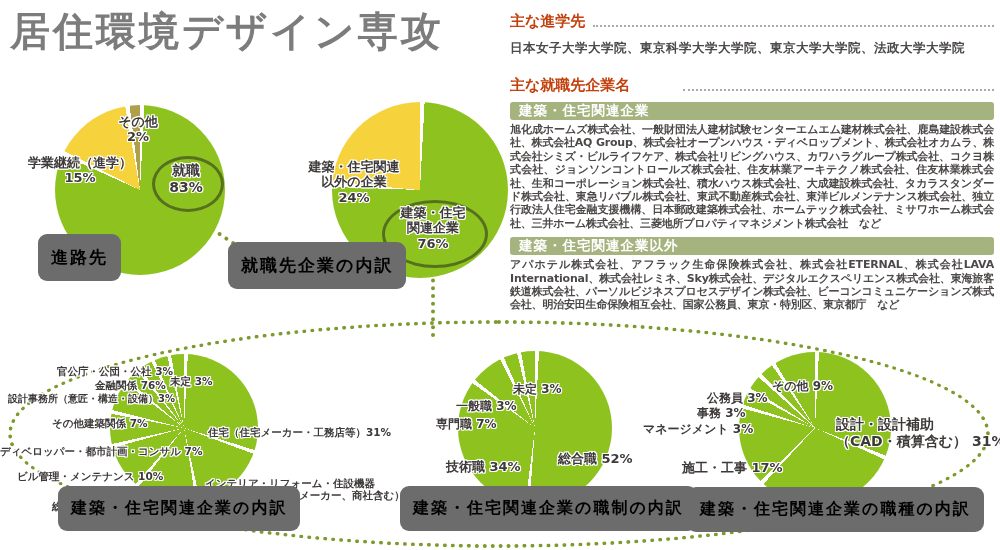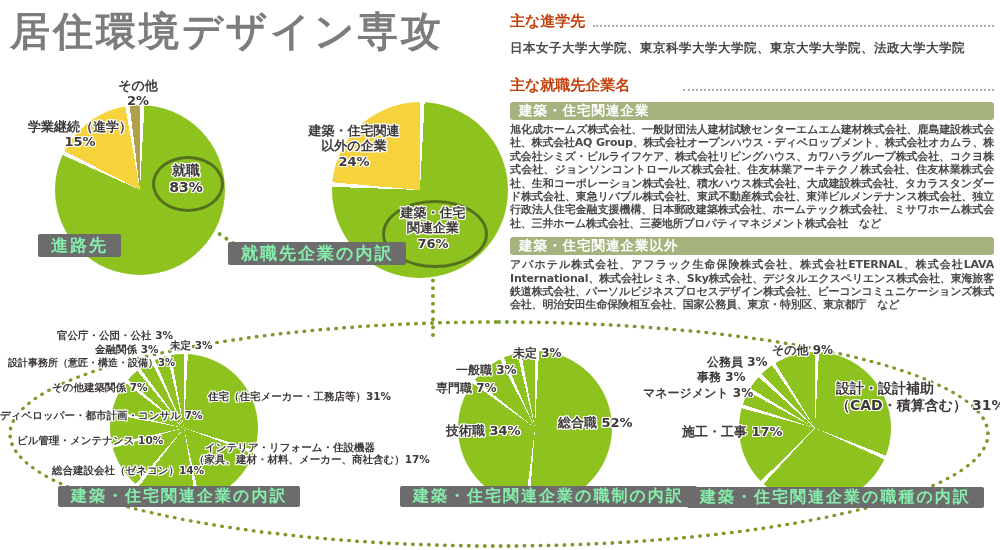--- a/index.html
+++ b/index.html
@@ -8,39 +8,39 @@
   .title{position:absolute;left:10px;top:4px;font-size:40px;font-weight:bold;color:#7c7c7c;
          letter-spacing:3px;white-space:nowrap;}
   
   .pie{position:absolute;border-radius:50%;}
   
   .pl{position:absolute;font-weight:bold;color:#3e3a39;white-space:nowrap;line-height:1.18;
       text-shadow:0 1px 0 #fff,0 -1px 0 #fff,1px 0 0 #fff,-1px 0 0 #fff,
                   1px 1px 0 #fff,-1px -1px 0 #fff,1px -1px 0 #fff,-1px 1px 0 #fff;}
   .c{text-align:center;}
   
-  .gbox{position:absolute;background:#6c6c6c;color:#86efac;border-radius:2px;padding:0 13px;
+  .gbox{position:absolute;background:#6c6c6c;color:#000000;border-radius:9px;padding:12px 13px;
         font-weight:bold;letter-spacing:2px;white-space:nowrap;z-index:6;}
   
   .circ{position:absolute;border:3px solid #55711f;border-radius:50%;z-index:4;}
   
   .dot-v{position:absolute;width:0;border-left:4px dotted #7d9a2c;z-index:1;}
   .dot-d{position:absolute;height:0;border-top:4px dotted #7d9a2c;transform-origin:left top;z-index:1;}
   .group-ellipse{position:absolute;border:4px dotted #7d9a2c;border-radius:50%;z-index:0;}
   
   .panel{position:absolute;left:510px;top:12px;width:484px;z-index:2;}
   .head{display:flex;align-items:flex-end;font-size:15px;font-weight:bold;color:#c2410c;}
   .head .dots{flex:1;border-bottom:2px dotted #a9a9a9;margin:0 0 4px 8px;}
   .uni{margin-top:9px;font-size:12.5px;font-weight:bold;color:#4c4948;letter-spacing:.5px;}
   .head2{margin-top:19px;gap:45px;}
   .bar{margin-top:7px;background:#a5b37f;color:#fff;font-size:13.5px;font-weight:bold;
        padding:0 9px;border-radius:3px;letter-spacing:1px;}
   .companies{margin-top:3px;font-size:11px;line-height:1.22;font-weight:600;color:#4c4948;
              letter-spacing:-0.2px;text-align:justify;}
-  .z2{z-index:2;} .z3{z-index:3;} .z5{z-index:5;}
+  .z2{z-index:2;} .z3{z-index:3;margin-top:36px;} .z5{z-index:5;}
 </style>
 </head>
 <body>
 
 <div class="canvas">
 
   <div class="group-ellipse" style="left:8px;top:320px;width:974px;height:220px;"></div>
 
   <div class="dot-d" style="left:192px;top:213px;width:53px;transform:rotate(34deg);"></div>
   <div class="dot-v" style="left:431px;top:263px;height:74px;"></div>
@@ -81,21 +81,21 @@
   <div class="pl z3" style="left:208px;top:390px;font-size:10.5px;">住宅（住宅メーカー・工務店等）31%</div>
   <div class="pl c z3" style="left:194px;top:441px;width:192px;font-size:10.5px;">
     <span>インテリア・リフォーム・住設機器</span><br>
     <span>（家具、建材・材料、メーカー、商社含む）17%</span>
   </div>
   <div class="pl z3" style="left:52px;top:464px;font-size:10.5px;">総合建設会社（ゼネコン）14%</div>
   <div class="pl z3" style="left:17px;top:434px;font-size:10.5px;">ビル管理・メンテナンス 10%</div>
   <div class="pl z3" style="left:0px;top:409px;font-size:10.5px;">ディベロッパー・都市計画・コンサル 7%</div>
   <div class="pl z3" style="left:52px;top:381px;font-size:10.5px;">その他建築関係 7%</div>
   <div class="pl z3" style="left:8px;top:357px;font-size:10px;">設計事務所（意匠・構造・設備）3%</div>
-  <div class="pl z3" style="left:95px;top:343px;font-size:10.5px;">金融関係 3%</div>
+  <div class="pl z3" style="left:95px;top:343px;font-size:10.5px;">金融関係 76%</div>
   <div class="pl z3" style="left:57px;top:329px;font-size:10.5px;">官公庁・公団・公社 3%</div>
   <div class="pl z3" style="left:170px;top:339px;font-size:10.5px;">未定 3%</div>
   <div class="gbox" style="left:58px;top:486px;font-size:16px;">建築・住宅関連企業の内訳</div>
 
   <div class="pie z2" style="left: 458px; top: 351px; width: 154px; height: 154px; background: conic-gradient(rgb(255, 255, 255) 0deg, rgb(255, 255, 255) 3deg, rgb(141, 194, 31) 3deg, rgb(141, 194, 31) 184.212deg, rgb(255, 255, 255) 184.212deg, rgb(255, 255, 255) 187.212deg, rgb(141, 194, 31) 187.212deg, rgb(141, 194, 31) 305.697deg, rgb(255, 255, 255) 305.697deg, rgb(255, 255, 255) 308.697deg, rgb(141, 194, 31) 308.697deg, rgb(141, 194, 31) 333.091deg, rgb(255, 255, 255) 333.091deg, rgb(255, 255, 255) 336.091deg, rgb(141, 194, 31) 336.091deg, rgb(141, 194, 31) 346.545deg, rgb(255, 255, 255) 346.545deg, rgb(255, 255, 255) 349.545deg, rgb(141, 194, 31) 349.545deg, rgb(141, 194, 31) 360deg);"></div>
   <div class="pl z3" style="left:558px;top:415px;font-size:13px;">総合職 52%</div>
   <div class="pl z3" style="left:446px;top:423px;font-size:13px;">技術職 34%</div>
   <div class="pl z3" style="left:436px;top:381px;font-size:12px;">専門職 7%</div>
   <div class="pl z3" style="left:456px;top:363px;font-size:12px;">一般職 3%</div>
   <div class="pl z3" style="left:513px;top:346px;font-size:12px;">未定 3%</div>

